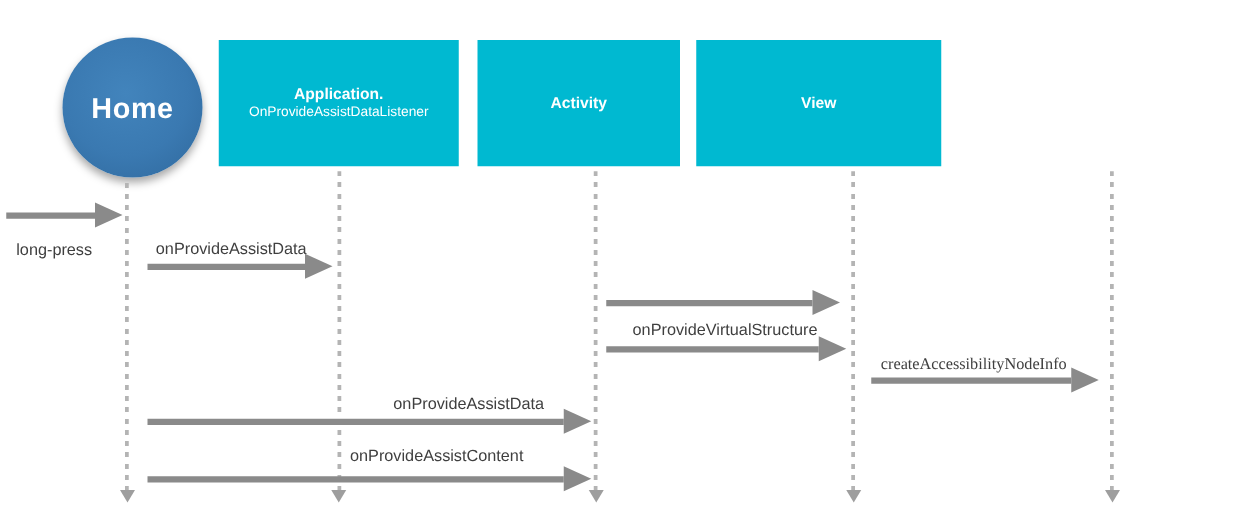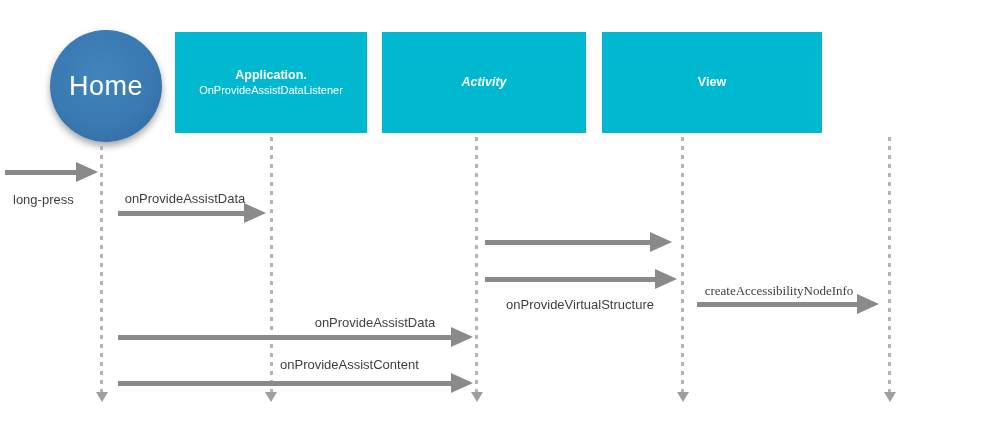--- a/index.html
+++ b/index.html
@@ -20,31 +20,31 @@
   }
   
   .actor-box{
     position:absolute;top:32px;height:101px;background:var(--box);
     display:flex;flex-direction:column;align-items:center;justify-content:center;
     color:var(--box-text);text-align:center;line-height:15px;
   }
   .actor-box .l1{font-size:12.5px;font-weight:bold;}
   .actor-box .l2{font-size:11px;font-weight:normal;}
   #actor-application{left:175px;width:192px;}
-  #actor-activity{left:382px;width:204px;font-style:italic;}
-  #actor-view{left:602px;width:220px;}
+  #actor-activity{left:382px;width:162px;}
+  #actor-view{left:557px;width:196px;}
   #actor-anp{left:795px;width:190px;}
   
   #home-circle{
     position:absolute;left:50px;top:30px;width:112px;height:112px;border-radius:50%;
     background:radial-gradient(circle at 45% 40%, #4284bc 0%, var(--circle) 55%, var(--circle-edge) 100%);
     box-shadow:0 4px 7px rgba(0,0,0,.35);
     display:flex;align-items:center;justify-content:center;
   }
-  #home-circle .home-label{color:#fff;font-size:27px;font-weight:normal;letter-spacing:.5px;}
+  #home-circle .home-label{color:#fff;font-size:23px;font-weight:bold;letter-spacing:.5px;}
   
   .lifeline{
     position:absolute;width:3px;
     background:repeating-linear-gradient(to bottom,var(--lifeline) 0 4px,transparent 4px 9px);
   }
   #ll-home{left:100px;top:146px;height:246px;}
   #ll-application{left:270px;top:137px;height:255px;}
   #ll-activity{left:475px;top:137px;height:255px;}
   #ll-view{left:681px;top:137px;height:255px;}
   #ll-anp{left:888px;top:137px;height:255px;}
@@ -71,21 +71,21 @@
   #m0-head{left:76px;top:162px;}
 
   #m1-label{left:120px;width:130px;top:191px;text-align:center;}
   #m1-line{left:118px;top:211px;width:126px;}
   #m1-head{left:244px;top:203px;}
 
   #m2-label{left:486px;width:190px;top:219px;text-align:center;}
   #m2-line{left:485px;top:240px;width:165px;}
   #m2-head{left:650px;top:232px;}
 
-  #m3-label{left:485px;width:190px;top:256px;text-align:center;margin-top:41px;}
+  #m3-label{left:485px;width:190px;top:256px;text-align:center;}
   #m3-line{left:485px;top:277px;width:170px;}
   #m3-head{left:655px;top:269px;}
 
   #m4-label{left:689px;width:180px;top:283px;text-align:center;font-family:Liberation Serif, serif;}
   #m4-line{left:697px;top:302px;width:160px;}
   #m4-head{left:857px;top:294px;}
 
   #m5-label{left:280px;width:190px;top:315px;text-align:center;}
   #m5-line{left:118px;top:335px;width:333px;}
   #m5-head{left:451px;top:327px;}

